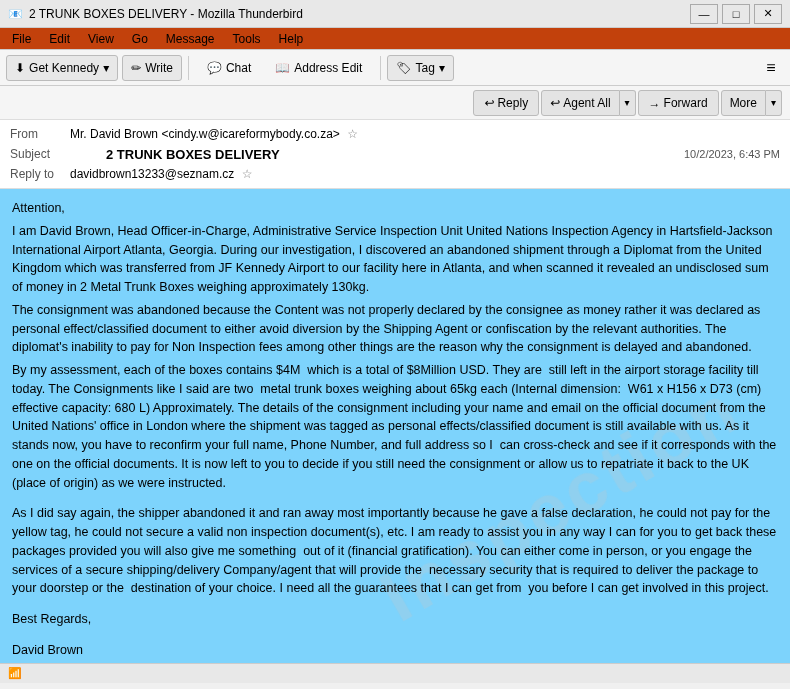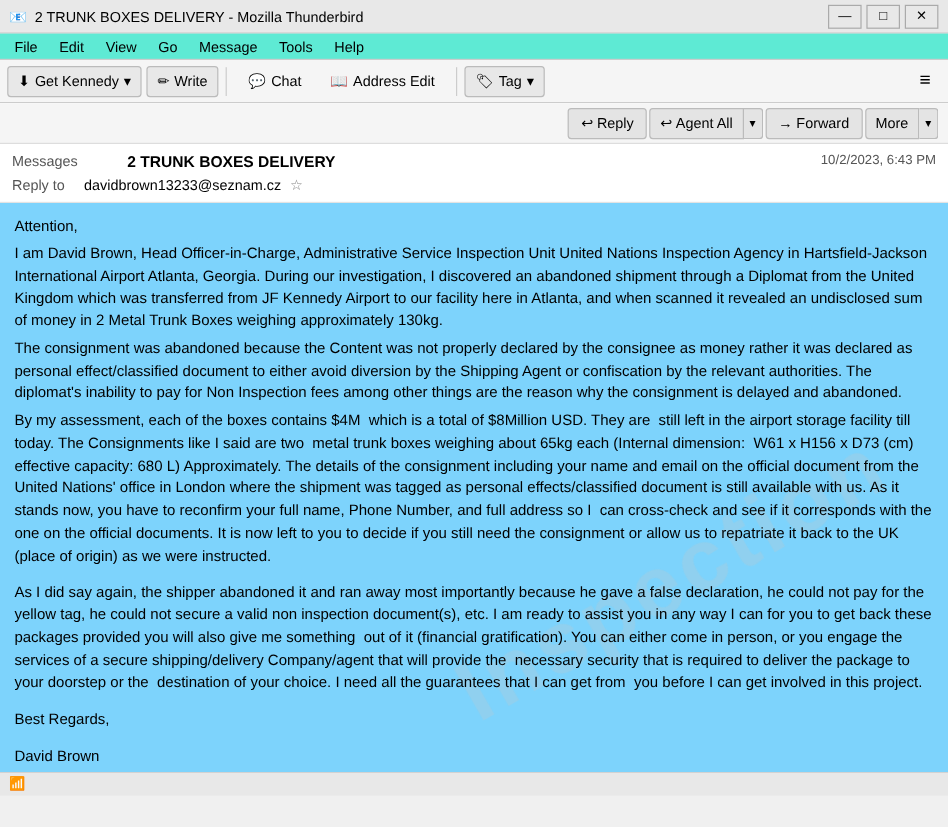--- a/index.html
+++ b/index.html
@@ -21,21 +21,21 @@
       width: 28px; height: 20px;
       background: #e8e8e8;
       border: 1px solid #aaa;
       cursor: pointer;
       font-size: 11px;
       display: flex; align-items: center; justify-content: center;
     }
 
     
     .menubar {
-      background: #5eead4;
+      background: #c2410c;
       height: 22px;
       display: flex;
       align-items: center;
       padding: 0 4px;
       border-bottom: 1px solid #ccc;
       gap: 2px;
     }
     .menubar-item {
       padding: 2px 8px;
       font-size: 12px;
@@ -283,21 +283,29 @@
     <div class="action-btn-split">
       <button class="action-btn-main">
         <span>More</span>
       </button>
       <button class="action-btn-arrow">▾</button>
     </div>
   </div>
 
   <div class="email-fields">
     <div class="email-field-row">
-      <span class="email-field-label">Messages</span>
+      <span class="email-field-label">From</span>
+      <span class="email-field-value">
+        <span>Mr. David Brown</span>
+        <span>&lt;cindy.w@icareformybody.co.za&gt;</span>
+        <span class="star-icon">☆</span>
+      </span>
+    </div>
+    <div class="email-field-row">
+      <span class="email-field-label">Subject</span>
       <span class="email-field-value email-subject-value">2 TRUNK BOXES DELIVERY</span>
       <span class="email-date">10/2/2023, 6:43 PM</span>
     </div>
     <div class="email-field-row">
       <span class="email-field-label">Reply to</span>
       <span class="email-field-value">
         <span>davidbrown13233@seznam.cz</span>
         <span class="star-icon">☆</span>
       </span>
     </div>

